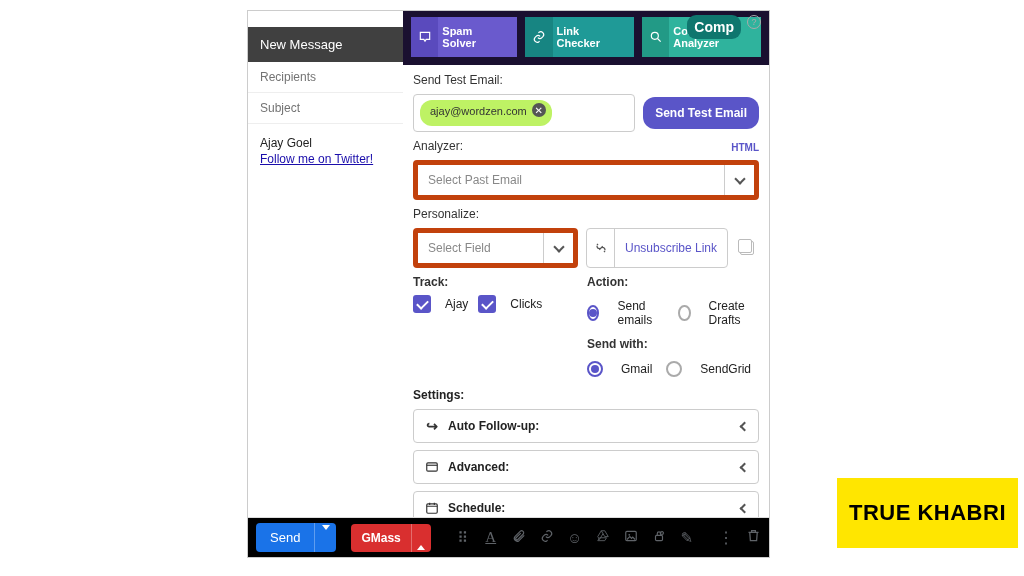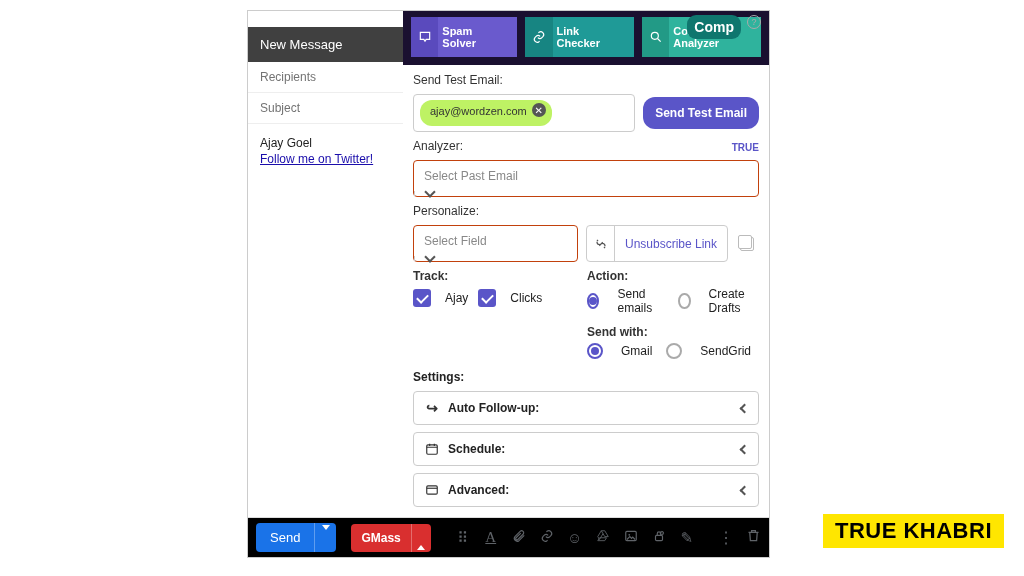--- a/index.html
+++ b/index.html
@@ -28,40 +28,40 @@
   .body { padding: 8px 10px; display: flex; flex-direction: column; gap: 7px; font-size: 12px; color: #222; overflow: hidden; }
   .lbl { font-size: 12px; color: #333; }
   .lbl-bold { font-weight: bold; }
   .row { display: flex; gap: 8px; align-items: center; }
   .email-box { flex: 1; border: 1px solid #ccc; border-radius: 4px; padding: 5px 6px; display: flex; align-items: center; background: #fff; }
   .chip { background: #bef264; border-radius: 12px; padding: 3px 6px 9px 10px; font-size: 11px; display: flex; align-items: flex-end; gap: 5px; color: #333; }
   .chip-x { width: 14px; height: 14px; background: #555; border-radius: 50%; color: #fff; font-size: 10px; display: flex; align-items: center; justify-content: center; cursor: pointer; }
   .btn-primary { background: #5a55c8; color: #fff; border: none; border-radius: 12px; padding: 9px 12px; font-size: 12px; font-weight: bold; cursor: pointer; }
   .tmpl-head { display: flex; justify-content: space-between; align-items: flex-end; }
   .html-link { color: #5a55c8; font-size: 10px; font-weight: bold; }
-  .select-box { border: 1px solid #c2410c; border-radius: 4px; display: flex; justify-content: space-between; background: #fff; cursor: pointer; flex-direction: column; }
+  .select-box { border: 5px solid #c2410c; border-radius: 4px; display: flex; align-items: center; justify-content: space-between; background: #fff; cursor: pointer; }
   .select-box .sb-text { padding: 8px 10px; color: #888; font-size: 12px; }
   .select-box .sb-caret { width: 30px; border-left: 1px solid #ccc; align-self: stretch; display: flex; align-items: center; justify-content: center; }
   .chev::before { content: ""; display: block; width: 6px; height: 6px; border-right: 2px solid #555; border-bottom: 2px solid #555; transform: rotate(45deg); margin-top: -3px; }
   .chev-left::before { transform: rotate(135deg); margin: 0 0 0 2px; }
   .pers-row { display: flex; gap: 8px; align-items: stretch; }
   .pers-row .select-box { width: 165px; }
   .unsub-box { border: 1px solid #ccc; border-radius: 4px; display: flex; align-items: center; background: #fff; cursor: pointer; }
   .unsub-box .ub-icon { width: 28px; border-right: 1px solid #ccc; align-self: stretch; display: flex; align-items: center; justify-content: center; color: #666; }
   .unsub-box .ub-text { padding: 8px 10px; color: #5a55c8; font-size: 12px; }
   .copy-ic { width: 14px; height: 14px; border: 1.5px solid #bbb; border-radius: 2px; position: relative; margin-left: 4px; align-self: center; }
   .copy-ic::after { content: ""; position: absolute; left: -3px; top: -3px; width: 12px; height: 12px; border: 1.5px solid #bbb; border-radius: 2px; background: #fff; }
   .two-col { display: flex; gap: 24px; }
   .track-col { flex: 0 0 150px; }
   .action-col { flex: 1; }
   .check-row { display: flex; gap: 10px; margin-top: 6px; align-items: center; }
   .chk { width: 18px; height: 18px; background: #5a55c8; border-radius: 3px; display: inline-flex; align-items: center; justify-content: center; cursor: pointer; }
   .chk::after { content: ""; width: 5px; height: 9px; border-right: 2px solid #fff; border-bottom: 2px solid #fff; transform: rotate(45deg); margin-top: -2px; }
   .chk-lbl { font-size: 12px; margin-left: 4px; }
-  .radio-row { display: flex; gap: 14px; margin-top: 4px; align-items: center; }
+  .radio-row { display: flex; gap: 14px; margin-top: 10px; align-items: center; }
   .rad { width: 16px; height: 16px; border: 2px solid #aaa; border-radius: 50%; display: inline-flex; align-items: center; justify-content: center; cursor: pointer; }
   .rad.sel { border-color: #5a55c8; }
   .rad.sel::after { content: ""; width: 8px; height: 8px; background: #5a55c8; border-radius: 50%; }
   .rad-lbl { font-size: 12px; margin-left: 4px; }
   .section-title { font-weight: bold; font-size: 12px; margin-top: 4px; }
   .acc { border: 1px solid #ccc; border-radius: 4px; padding: 8px 10px; display: flex; align-items: center; justify-content: space-between; background: #fff; cursor: pointer; }
   .acc-left { display: flex; align-items: center; gap: 8px; font-weight: bold; font-size: 12px; }
   .acc-ic { width: 16px; height: 16px; display: flex; align-items: center; justify-content: center; color: #333; font-size: 14px; }
   .acc .chev-left::before { width: 5px; height: 5px; border-width: 2px; }
   .bottom-bar { position: absolute; left: 0; right: 0; bottom: 0; height: 40px; background: #000000; border-top: 1px solid #ddd; display: flex; align-items: center; padding: 0 8px; gap: 15px; }
@@ -70,21 +70,21 @@
   .send-btn .sb-more { background: #1a73e8; border: none; border-left: 1px solid rgba(255,255,255,.3); border-radius: 0 4px 4px 0; width: 22px; display: flex; align-items: center; justify-content: center; cursor: pointer; }
   .send-btn .sb-more .cv::before { content: ""; border-left: 4px solid transparent; border-right: 4px solid transparent; border-top: 5px solid #fff; }
   .gmass-btn { display: flex; align-items: stretch; }
   .gmass-btn .gm-main { background: #d92f2f; color: #fff; border: none; padding: 7px 10px; font-size: 12px; font-weight: bold; border-radius: 4px 0 0 4px; cursor: pointer; }
   .gmass-btn .gm-more { background: #d92f2f; border: none; border-left: 1px solid rgba(255,255,255,.3); border-radius: 0 4px 4px 0; width: 20px; display: flex; align-items: center; justify-content: center; cursor: pointer; }
   .gmass-btn .gm-more .cv::before { content: ""; border-left: 4px solid transparent; border-right: 4px solid transparent; border-bottom: 5px solid #fff; }
   .tb-icons { display: flex; gap: 10px; margin-left: 8px; color: #5f6368; font-size: 15px; align-items: center; }
   .tb-icons span { cursor: pointer; width: 18px; text-align: center; }
   .tb-right { margin-left: auto; display: flex; gap: 12px; color: #5f6368; font-size: 16px; }
   .tb-right span { cursor: pointer; }
-  .watermark { position: absolute; right: 20px; bottom: 28px; background: #ffe600; color: #000; font-weight: 900; font-size: 22px; padding: 4px 12px; font-family: Arial Black, Arial, sans-serif; letter-spacing: 0.5px; }
+  .watermark { position: absolute; right: 6px; bottom: 28px; background: #ffe600; color: #000; font-weight: 900; font-size: 22px; padding: 22px 12px; font-family: Arial Black, Arial, sans-serif; letter-spacing: 0.5px; }
 
   
   .svg-ic { width: 14px; height: 14px; fill: currentColor; }
 </style>
 </head>
 <body>
 
 <div class="app">
 
   <div class="sidebar">
@@ -138,21 +138,21 @@
           <span class="chip">
             <span>ajay@wordzen.com</span>
             <span class="chip-x">✕</span>
           </span>
         </div>
         <button class="btn-primary">Send Test Email</button>
       </div>
 
       <div class="tmpl-head">
         <span class="lbl">Analyzer:</span>
-        <span class="html-link">TRUE</span>
+        <span class="html-link">HTML</span>
       </div>
       <div class="select-box">
         <span class="sb-text">Select Past Email</span>
         <span class="sb-caret">
             <span class="chev"></span>
           </span>
       </div>
 
       <div class="lbl">Personalize:</div>
       <div class="pers-row">
@@ -206,37 +206,37 @@
         <div class="acc-left">
           <span class="acc-ic">↪</span>
           <span>Auto Follow-up:</span>
         </div>
         <span class="chev chev-left"></span>
       </div>
       <div class="acc">
         <div class="acc-left">
           <span class="acc-ic">
             <svg class="svg-ic" viewBox="0 0 24 24">
-                <rect x="3" y="5" width="18" height="16" rx="2" fill="none" stroke="#333" stroke-width="2"></rect>
-                <path d="M3 9h18M8 3v4M16 3v4" stroke="#333" stroke-width="2"></path>
-              </svg>
-          </span>
-          <span>Schedule:</span>
+                <rect x="3" y="5" width="18" height="14" rx="2" fill="none" stroke="#333" stroke-width="2"></rect>
+                <path d="M3 9h18" stroke="#333" stroke-width="2"></path>
+              </svg>
+          </span>
+          <span>Advanced:</span>
         </div>
         <span class="chev chev-left"></span>
       </div>
       <div class="acc">
         <div class="acc-left">
           <span class="acc-ic">
             <svg class="svg-ic" viewBox="0 0 24 24">
-                <rect x="3" y="5" width="18" height="14" rx="2" fill="none" stroke="#333" stroke-width="2"></rect>
-                <path d="M3 9h18" stroke="#333" stroke-width="2"></path>
-              </svg>
-          </span>
-          <span>Advanced:</span>
+                <rect x="3" y="5" width="18" height="16" rx="2" fill="none" stroke="#333" stroke-width="2"></rect>
+                <path d="M3 9h18M8 3v4M16 3v4" stroke="#333" stroke-width="2"></path>
+              </svg>
+          </span>
+          <span>Schedule:</span>
         </div>
         <span class="chev chev-left"></span>
       </div>
     </div>
   </div>
 
   <div class="bottom-bar">
     <div class="send-btn">
       <button class="sb-main">Send</button>
       <button class="sb-more">

